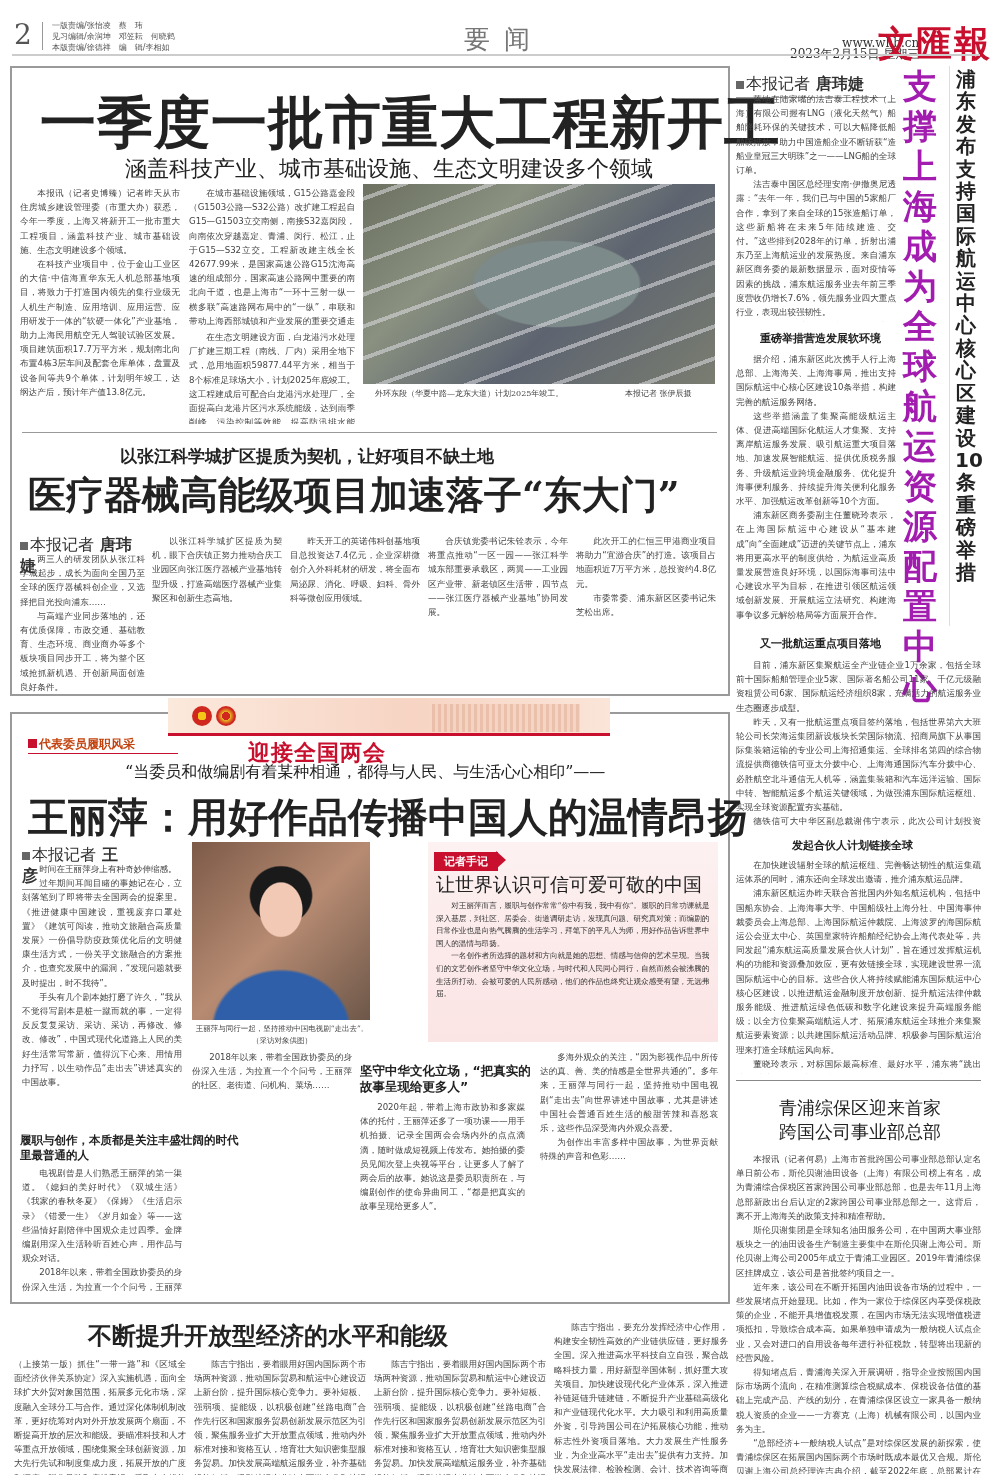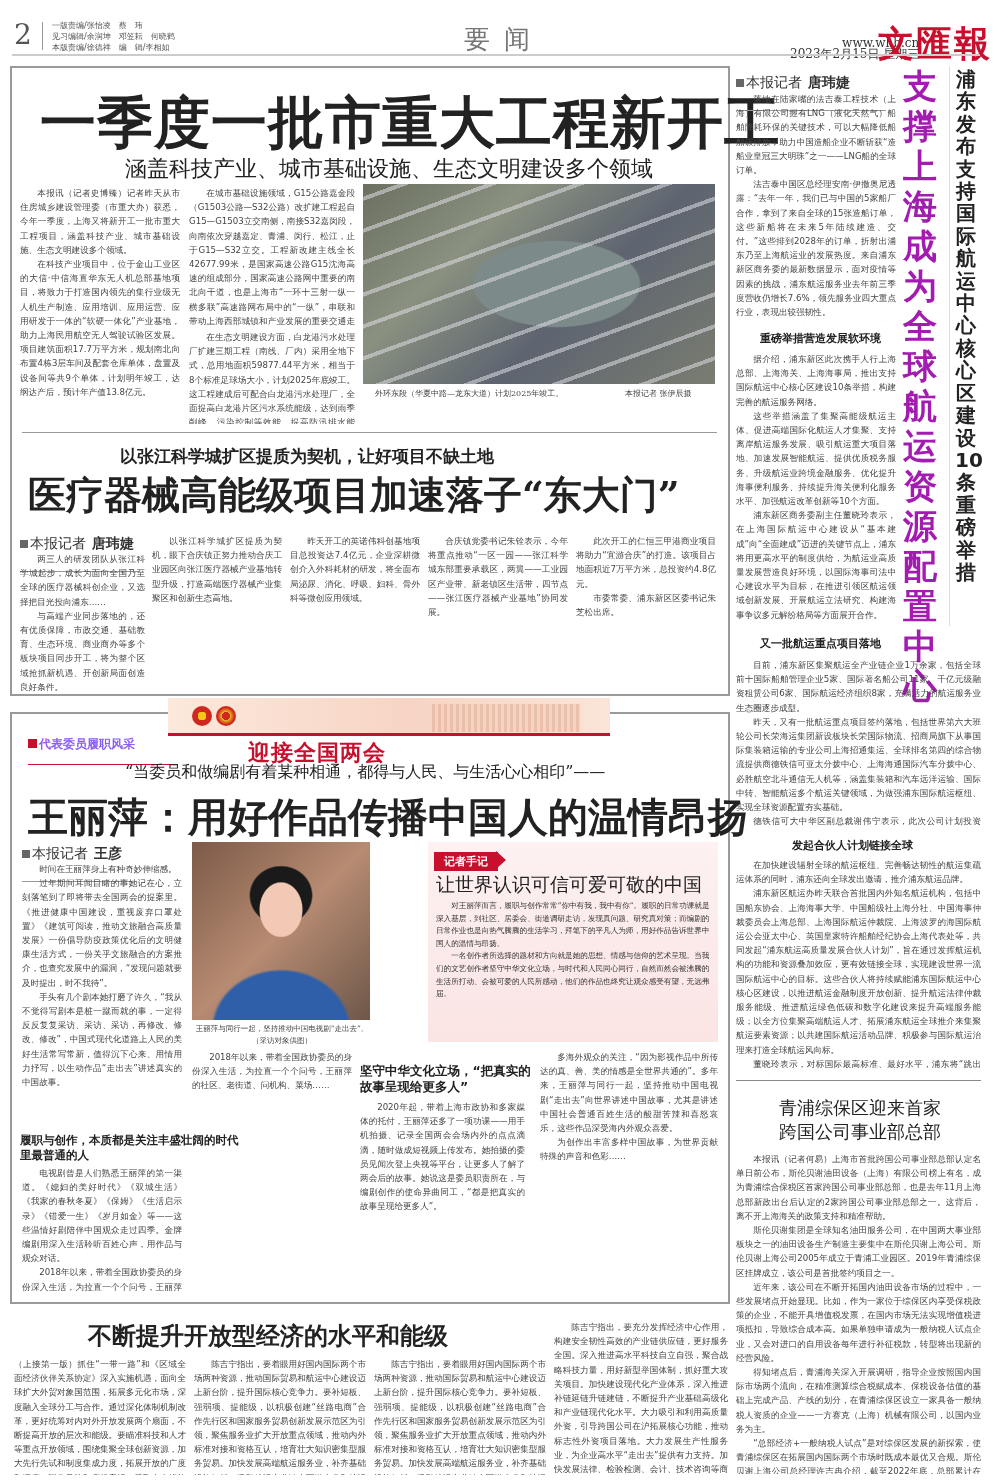--- a/index.html
+++ b/index.html
@@ -30,32 +30,32 @@
       repeating-linear-gradient(160deg, rgba(255,255,255,0.0) 0 12px, rgba(220,220,225,0.55) 12px 16px, rgba(0,0,0,0) 16px 30px),
       radial-gradient(ellipse at 55% 50%, #7d8a8a 0 30%, transparent 31%),
       linear-gradient(135deg, #6b7060 0%, #8a9180 30%, #5d6470 60%, #7a7d70 100%); }
   #photo1-cap { left: 375px; top: 388px; font-size: 8px; color: #444; font-family: "DejaVu Serif", serif; }
   #photo1-credit { left: 625px; top: 388px; font-size: 8px; color: #444; }
   #box1-rule { left: 22px; top: 432px; width: 695px; height: 1px; background: #999; }
 
   #kicker1 { left: 120px; top: 445px; font-size: 17px; color: #222; font-weight: bold; text-align: center; }
   #h2 { left: 28px; top: 470px; font-size: 38px; font-family: "DejaVu Serif", serif; }
 
-  .byline { font-size: 14px; color: #333; border-bottom: 1px solid #999; padding-bottom: 18px; }
+  .byline { font-size: 16px; color: #333; border-bottom: 1px solid #999; padding-bottom: 2px; }
   .byline .sq { display: inline-block; width: 8px; height: 8px; background: #666; margin-right: 2px; }
   .byline b { margin-left: 6px; }
 
   
   #banner { left: 168px; top: 698px; width: 442px; height: 38px; background: linear-gradient(90deg, #fbe9dc, #f7d4c4 55%, #fae5d8); border-bottom: 3px solid #c8102e; }
   #banner-emblem1 { left: 192px; top: 706px; width: 20px; height: 20px; border-radius: 50%; background: radial-gradient(circle, #f5c518 30%, #d0281f 32%); }
   #banner-emblem2 { left: 216px; top: 706px; width: 20px; height: 20px; border-radius: 50%; background: radial-gradient(circle, #d0281f 28%, #e8b923 30%, #d0281f 60%); }
   #banner-text { left: 248px; top: 702px; font-size: 22px; font-weight: bold; color: #c8102e; letter-spacing: 1px; margin-top: 36px; }
   #banner-building { left: 432px; top: 704px; width: 148px; height: 28px; background: repeating-linear-gradient(90deg, #e7b9a3 0 3px, #f3d2c1 3px 6px); opacity: .8; }
 
-  #column-tag { left: 28px; top: 736px; font-size: 12px; font-weight: bold; color: #8b5cf6; border-bottom: 1px solid #c8102e; width: 150px; padding-bottom: 11px; }
+  #column-tag { left: 28px; top: 736px; font-size: 12px; font-weight: bold; color: #c2410c; border-bottom: 1px solid #c8102e; width: 150px; padding-bottom: 0; }
   #column-tag .sq { display:inline-block; width:9px; height:9px; background:#c8102e; margin-right:2px; }
   #kicker2 { left: 125px; top: 762px; font-size: 16px; color: #222; font-family: "DejaVu Serif", serif; }
   #h3 { left: 28px; top: 790px; font-size: 40px; font-family: "DejaVu Sans", sans-serif; }
 
   #photo2 { left: 192px; top: 842px; width: 178px; height: 178px;
     background:
       radial-gradient(ellipse 22px 28px at 50% 38%, #f1c9b4 0 95%, transparent 100%),
       radial-gradient(ellipse 32px 30px at 50% 30%, #1a1a1a 0 95%, transparent 100%),
       radial-gradient(ellipse 70px 60px at 50% 105%, #2f5fa8 0 95%, transparent 100%),
       linear-gradient(135deg, #7c5a48, #b78b72 50%, #6d5749); }

